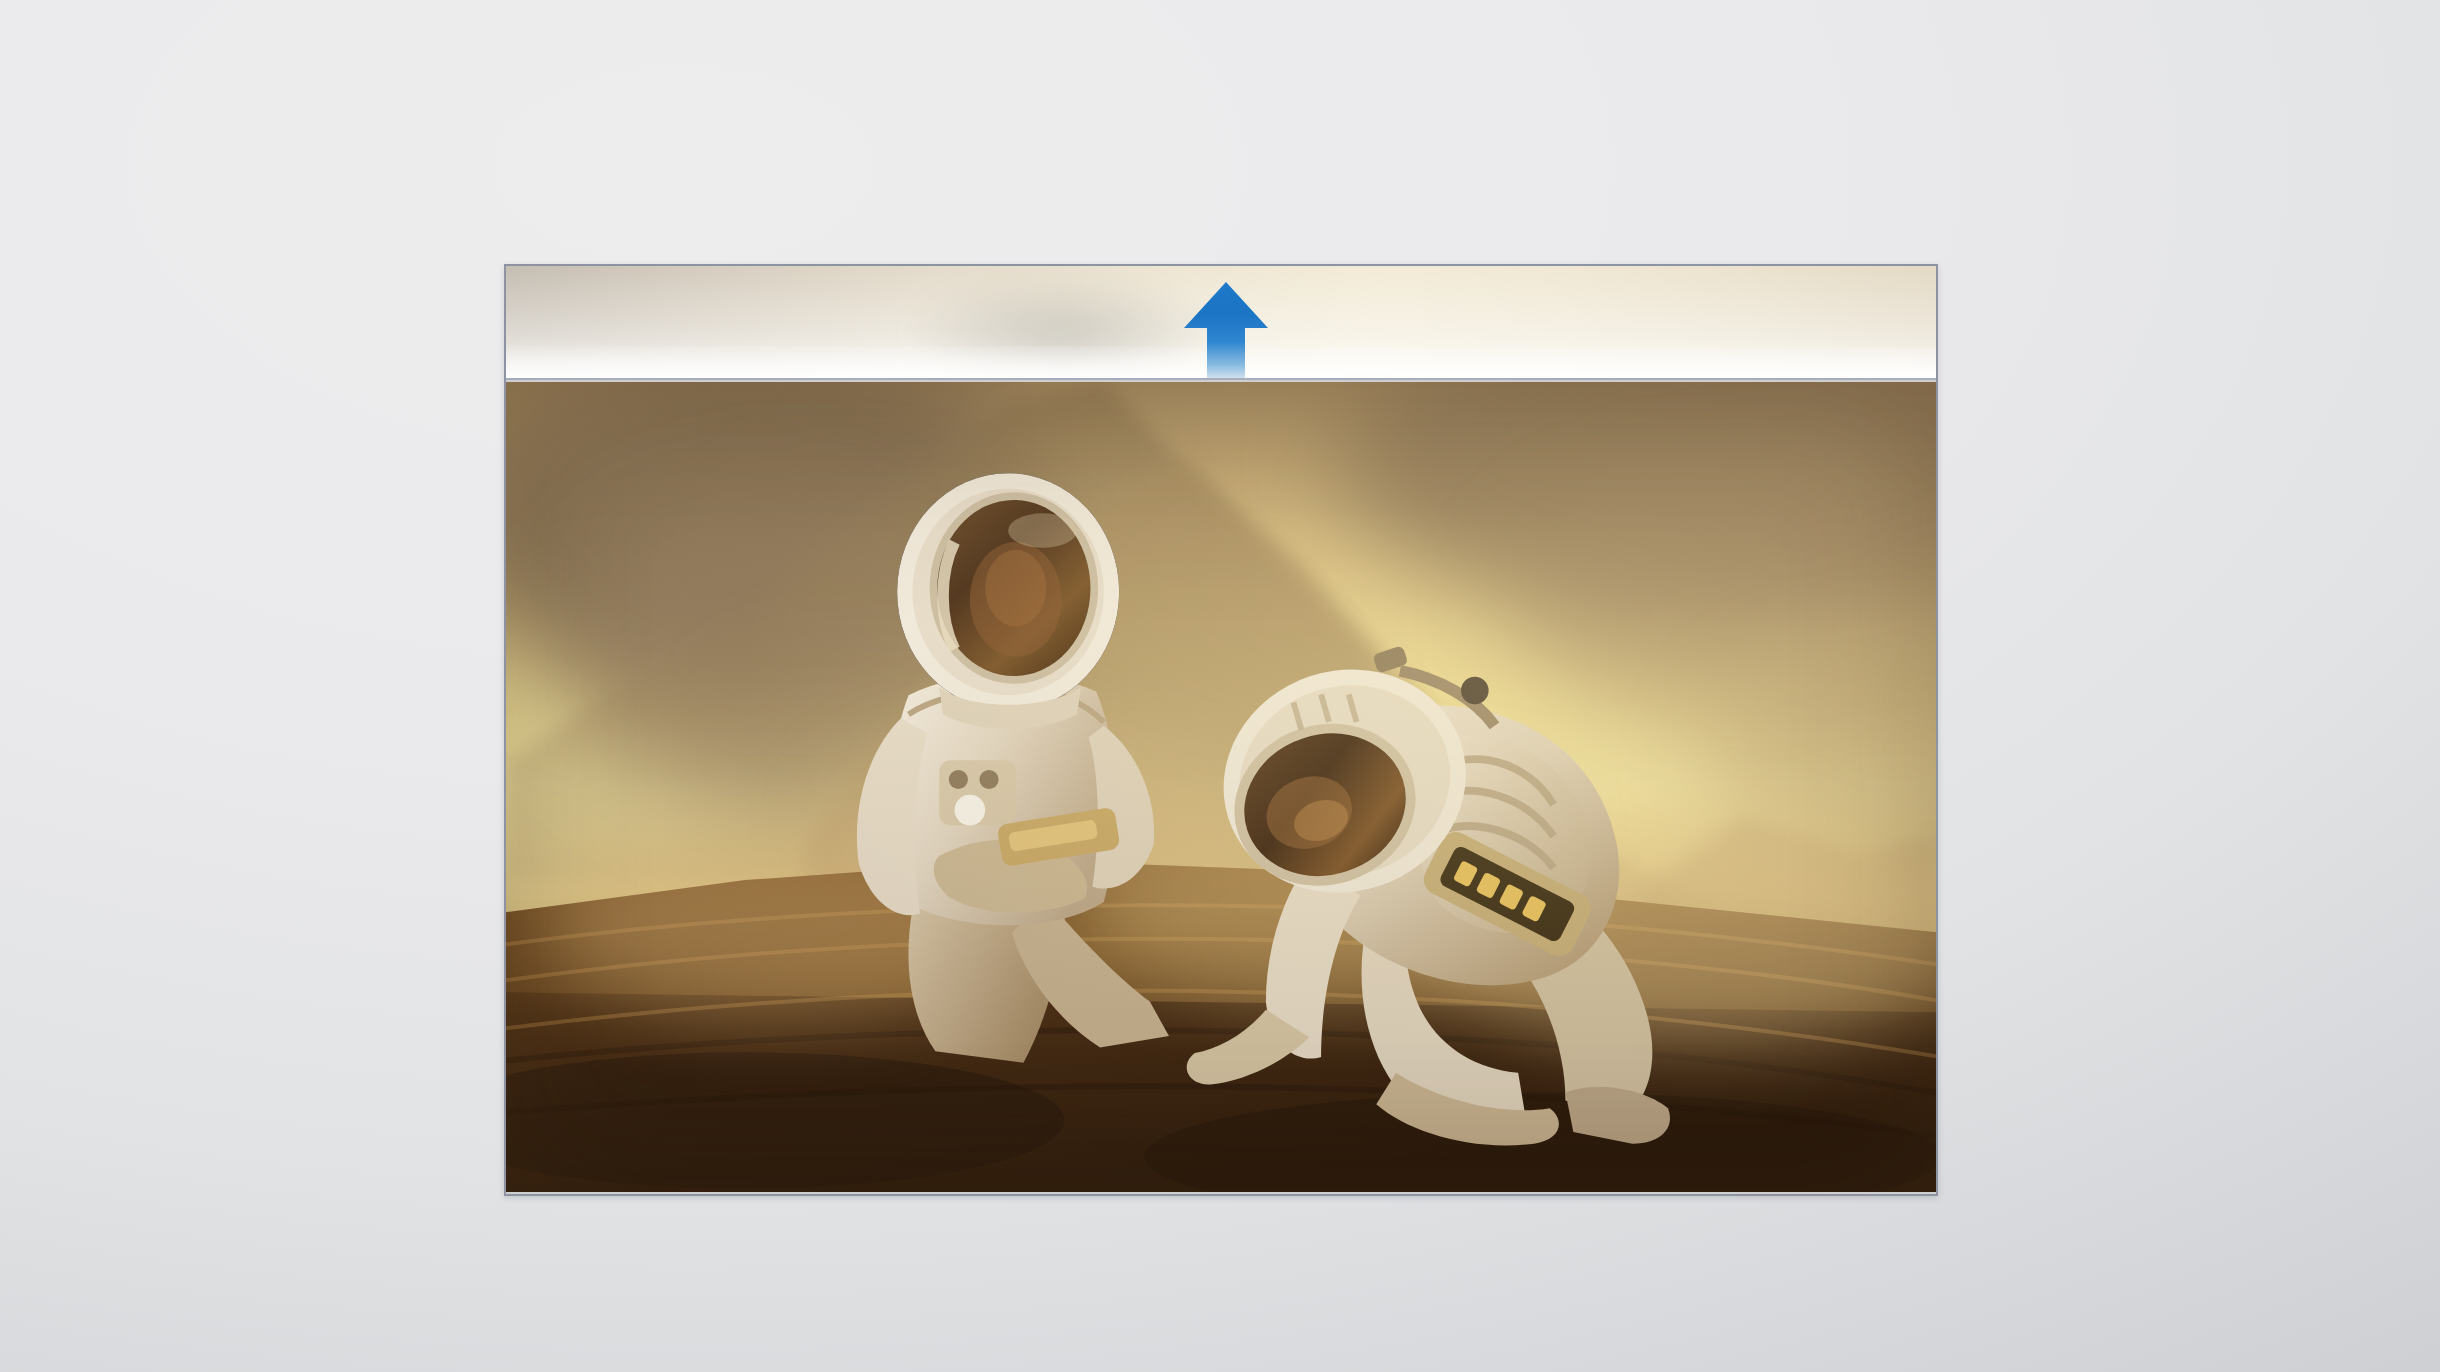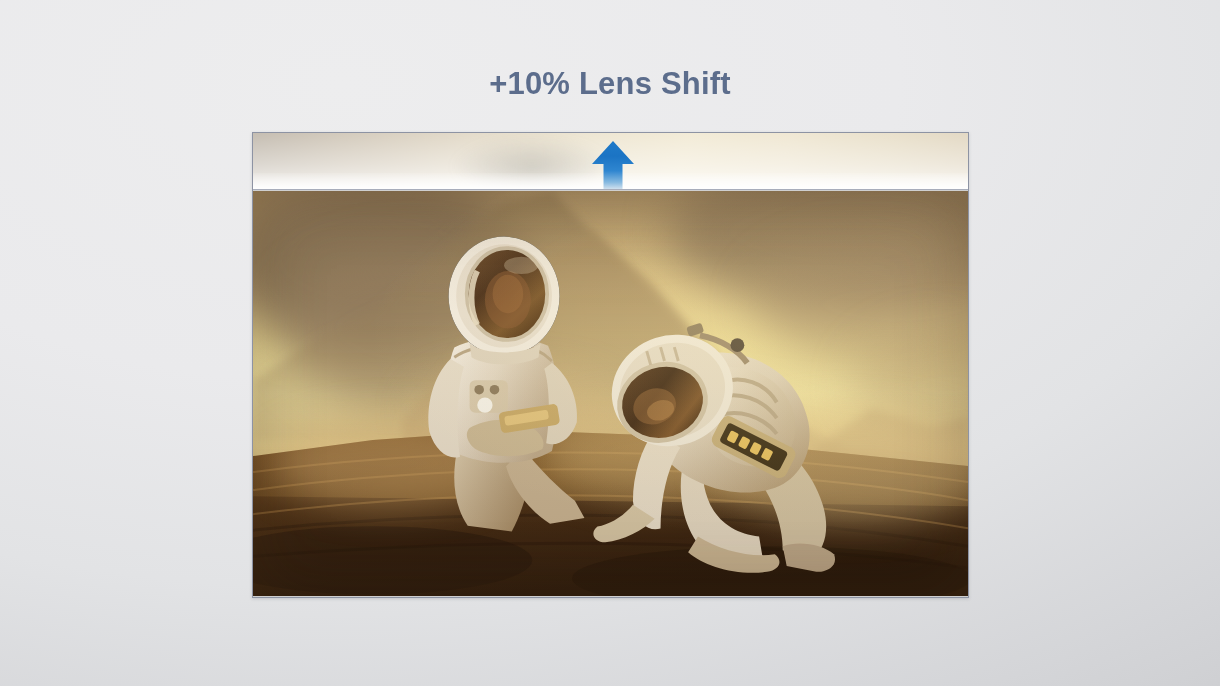--- a/index.html
+++ b/index.html
@@ -200,21 +200,20 @@
     inset: 0;
     pointer-events: none;
     box-shadow: inset 0 0 70px rgba(70,46,20,0.30);
   }
 </style>
 </head>
 <body>
 
 <div id="stage">
 
-  <div id="title">+10% Lens Shift</div>
 
   <div id="frame">
 
     <div id="shift-band">
       <div id="band-haze"></div>
       <div id="band-sheen"></div>
     </div>
 
     <div id="shift-arrow">
       <svg viewBox="0 0 44 50" xmlns="http://www.w3.org/2000/svg">

